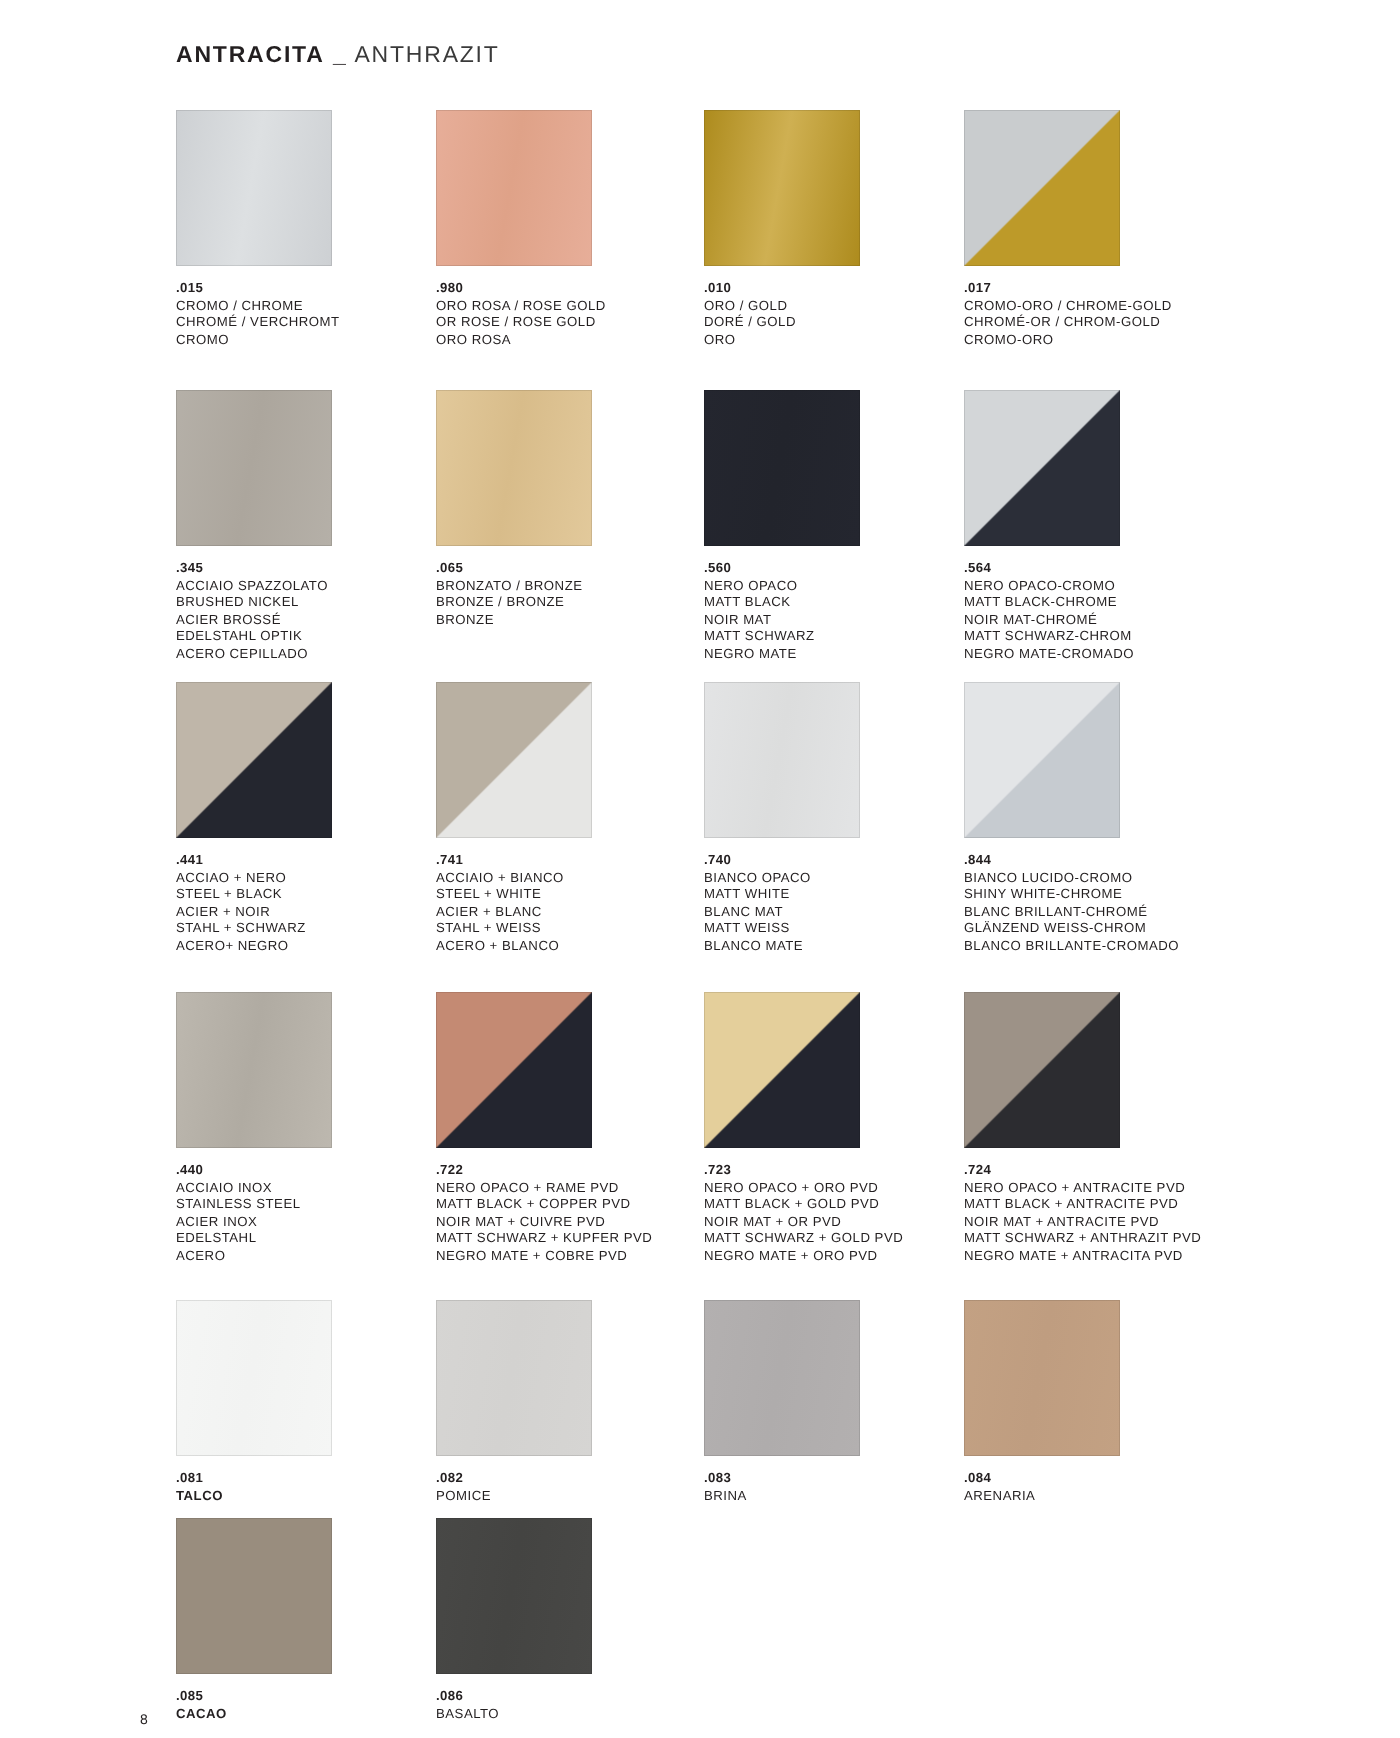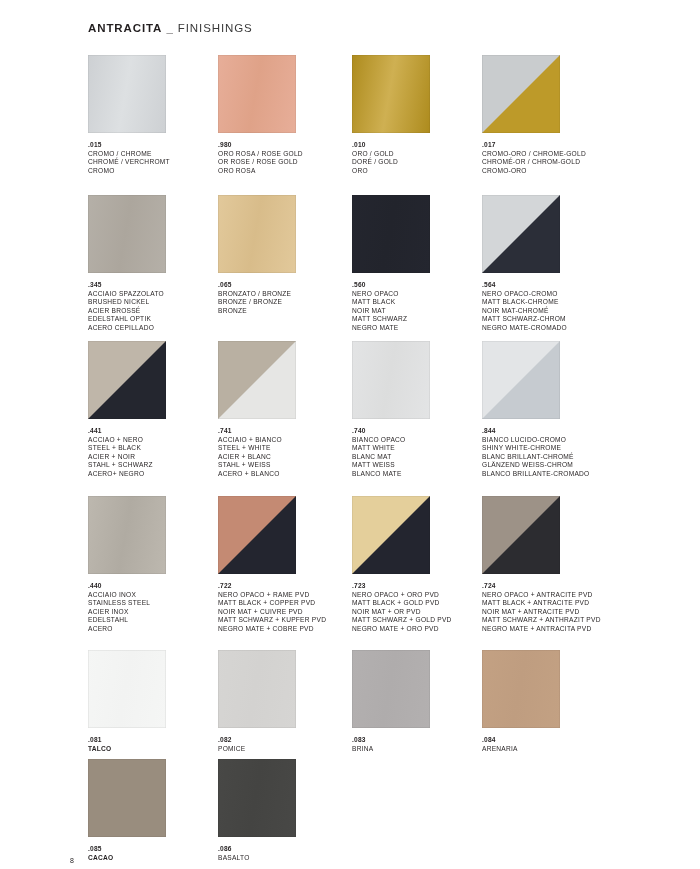--- a/index.html
+++ b/index.html
@@ -80,21 +80,21 @@
     font-size: 7px;
     color: #231f20;
   }
 </style>
 </head>
 <body>
 
 <div class="page-header">
   <span class="ttl-bold">ANTRACITA</span>
   <span class="ttl-sep">_</span>
-  <span class="ttl-reg">FINISHINGS</span>
+  <span class="ttl-reg">ANTHRAZIT</span>
 </div>
 
 <div class="swatch-grid" id="swatch-grid">
     <div class="grid-row" style="top: 55px;">
       <div class="grid-cell" style="left: 88px;">
         <div class="swatch">
           <div class="layer" style="background: linear-gradient(100deg, rgb(205, 208, 211) 0%, rgb(221, 224, 226) 48%, rgb(205, 208, 211) 100%);"></div>
           <div class="layer" style="box-shadow: rgba(0, 0, 0, 0.1) 0px 0px 0px 0.5px inset;"></div>
         </div>
         <div class="caption">

